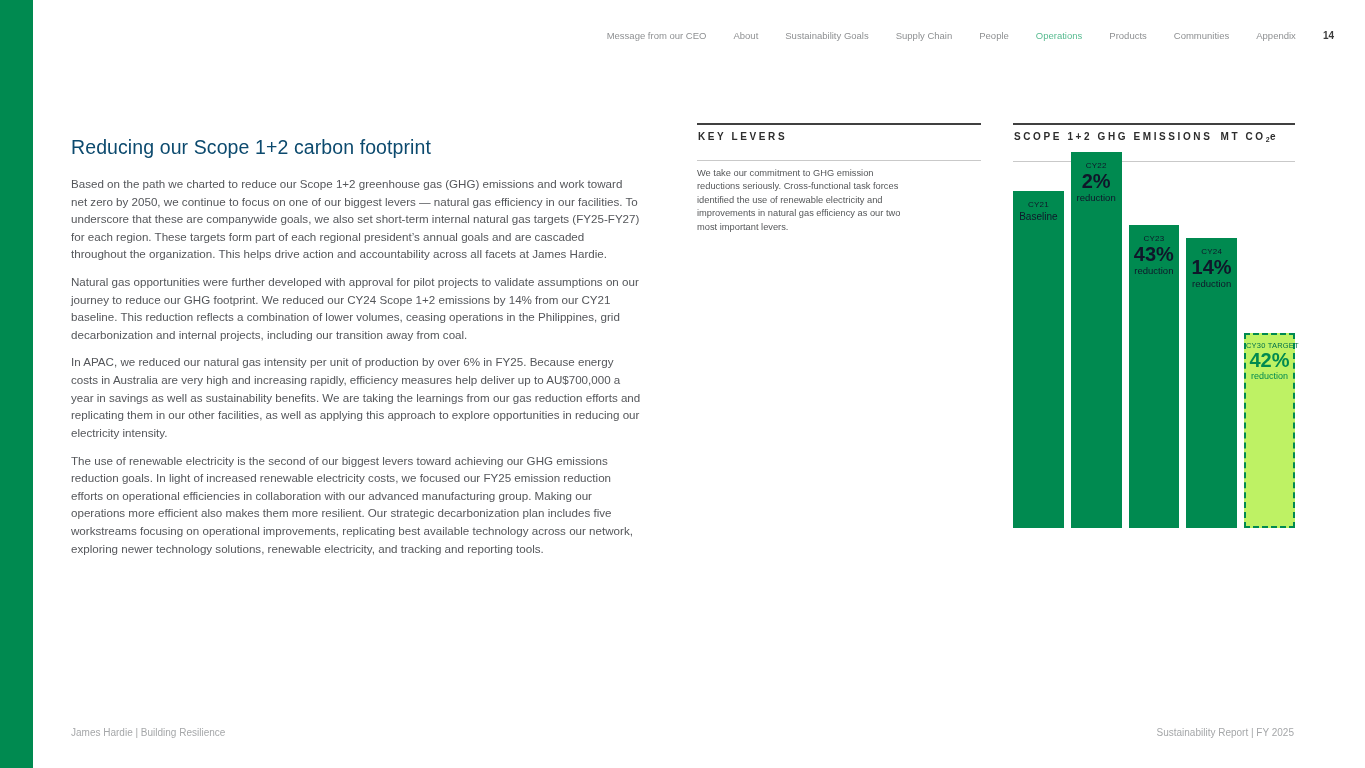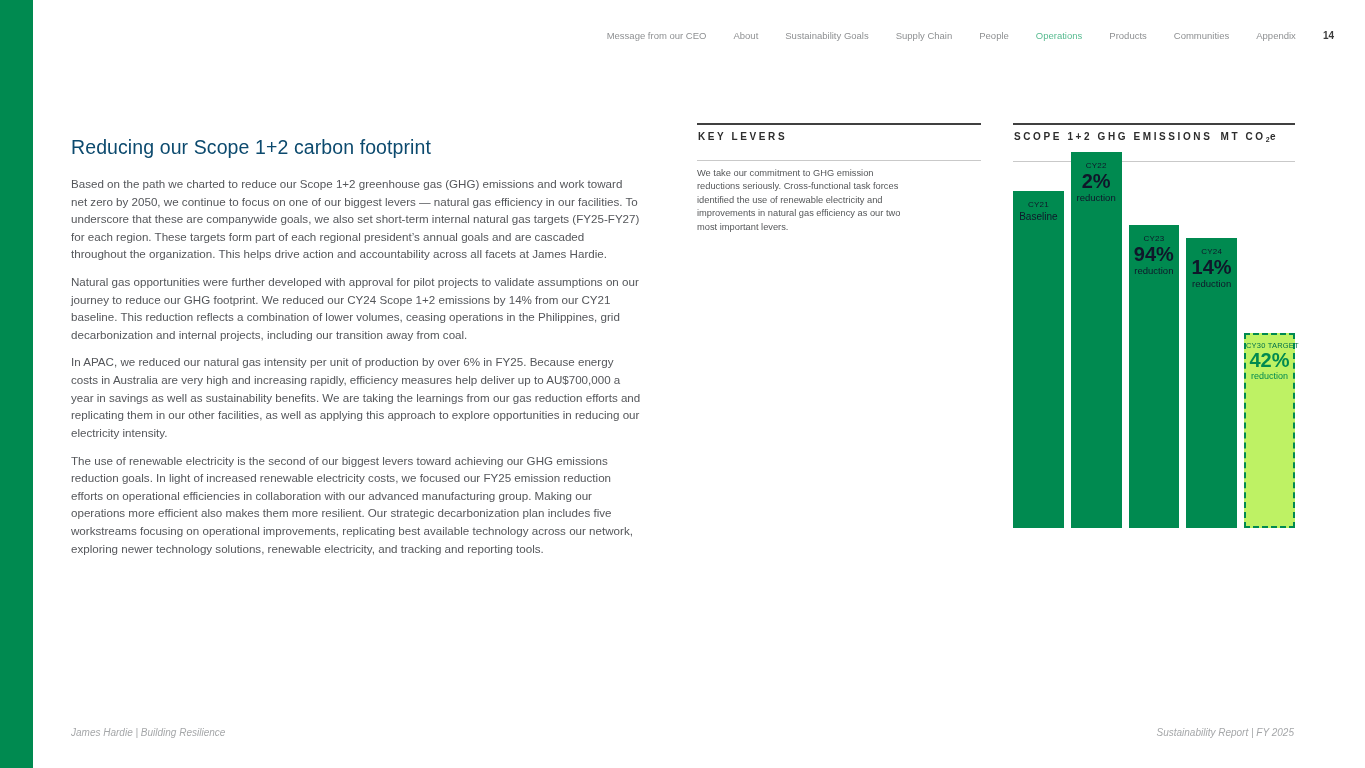--- a/index.html
+++ b/index.html
@@ -118,21 +118,20 @@
   }
   .bar.target .t-year { font-size: 7.5px; margin-top: 6px; color: #00714a; letter-spacing: 0.2px; white-space: nowrap; }
   .bar.target .t-pct  { font-size: 20px; font-weight: bold; line-height: 1.05; }
   .bar.target .t-red  { font-size: 9px; }
   
   .footer-left, .footer-right {
     position: absolute;
     top: 727px;
     font-size: 10px;
     color: #a5a7a9;
-    font-style: italic;
   }
   .footer-left  { left: 71px; }
   .footer-right { right: 71px; }
 </style>
 </head>
 <body>
 
 <div class="page">
 
   <div class="stripe"></div>
@@ -172,21 +171,21 @@
         <div class="bar-year">CY21</div>
         <div class="bar-base">Baseline</div>
       </div>
       <div class="bar" style="height: 376px;">
         <div class="bar-year">CY22</div>
         <div class="bar-pct">2%</div>
         <div class="bar-red">reduction</div>
       </div>
       <div class="bar" style="height: 303px;">
         <div class="bar-year">CY23</div>
-        <div class="bar-pct">94%</div>
+        <div class="bar-pct">43%</div>
         <div class="bar-red">reduction</div>
       </div>
       <div class="bar" style="height: 290px;">
         <div class="bar-year">CY24</div>
         <div class="bar-pct">14%</div>
         <div class="bar-red">reduction</div>
       </div>
       <div class="bar target" style="height: 195px;">
         <div class="t-year">CY30 TARGET</div>
         <div class="t-pct">42%</div>

